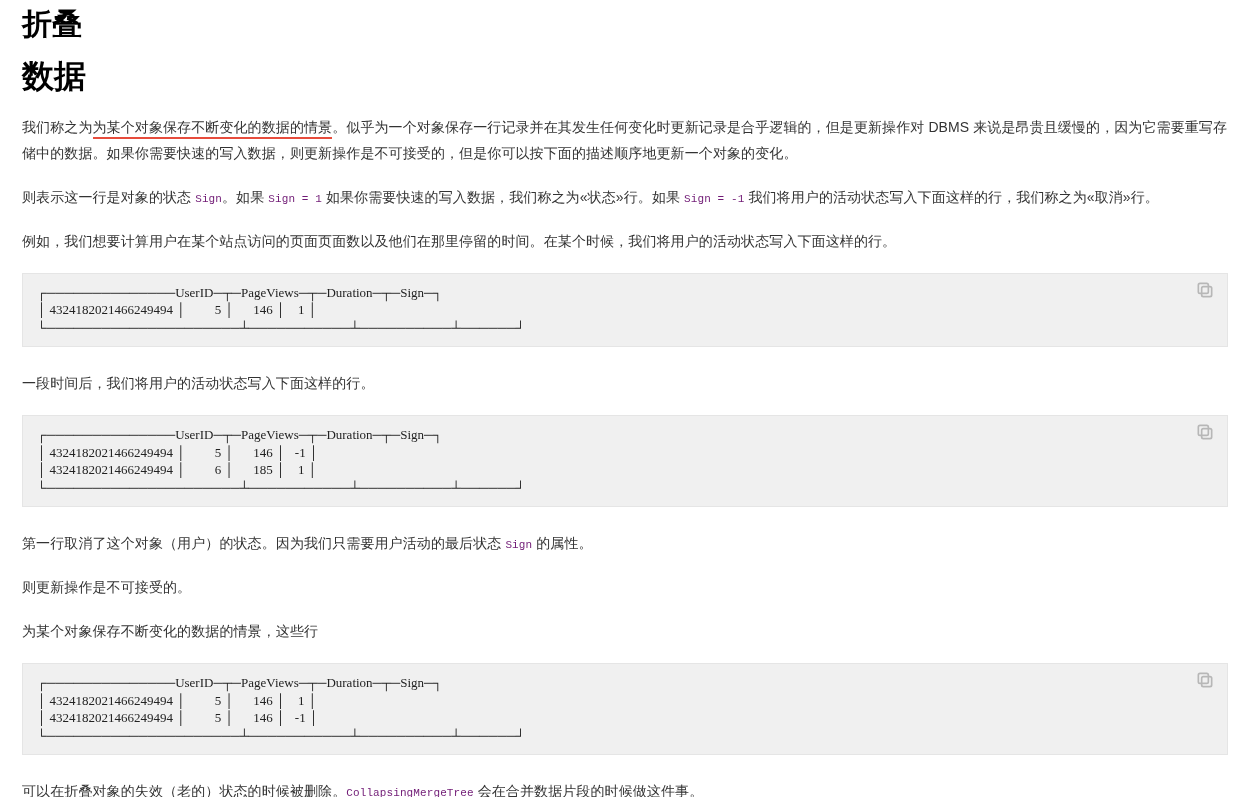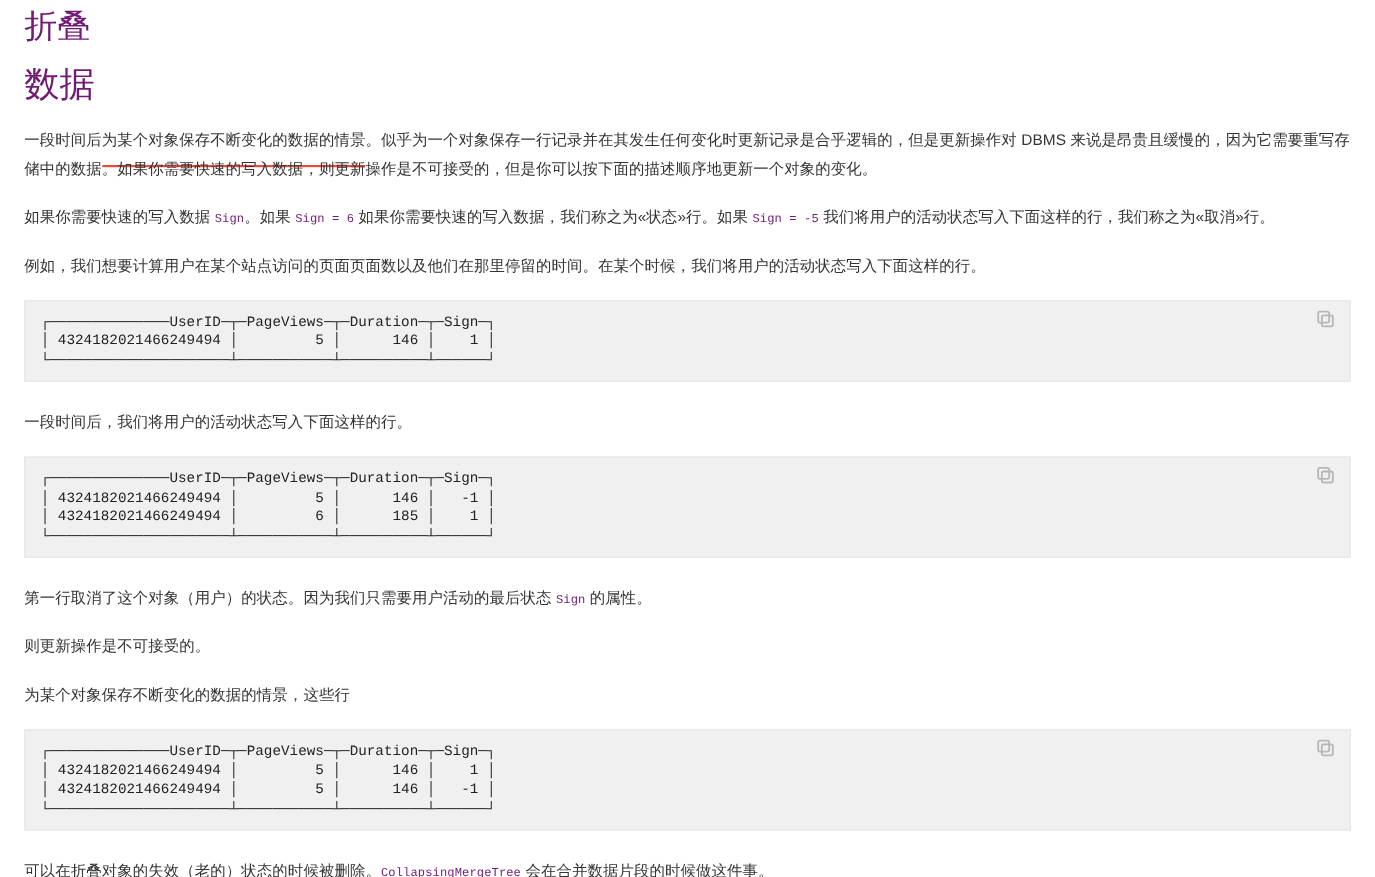--- a/index.html
+++ b/index.html
@@ -5,52 +5,52 @@
   * { box-sizing: border-box; }
   body {
     margin: 0;
     padding: 0 22px;
     font-family: "Helvetica Neue", Arial, "PingFang SC", "Microsoft YaHei", sans-serif;
     color: #333;
     background: #fff;
     font-size: 14px;
   }
   h2.sect {
-    font-weight: 400;
-    color: #701a75;
+    font-weight: 700;
+    color: #000000;
     margin: 8px 0 4px 0;
   }
   h2.sect.first { font-size: 30px; margin-top: 4px; }
   h2.sect.second { font-size: 32px; margin-top: 10px; margin-bottom: 16px; }
   p.body {
     line-height: 1.85;
     margin: 10px 0 18px 0;
     color: #333;
     letter-spacing: 0.1px;
   }
   .underline-red {
     border-bottom: 2px solid #e74c3c;
-    padding-bottom: 15px;
+    padding-bottom: 2px;
   }
   code.inline {
     font-family: Liberation Mono, monospace;
     font-size: 11px;
     background: none;
     color: #701a75;
   }
   .codeblock {
     position: relative;
     background: #f0f0f0;
     border: 1px solid #e5e5e5;
     padding: 10px 14px 10px 14px;
     margin: 12px 0 24px 0;
   }
   .codeblock pre {
     margin: 0;
-    font-family: Liberation Mono, monospace;
+    font-family: Liberation Serif, serif;
     font-size: 13px;
     line-height: 1.35;
     white-space: pre;
     color: #222;
     overflow-x: auto;
   }
   .copy-btn {
     position: absolute;
     top: 6px; right: 8px;
     width: 24px; height: 24px;
@@ -59,25 +59,25 @@
   }
   .copy-btn svg { width: 20px; height: 20px; display:block; }
 </style>
 </head>
 <body>
 
 <h2 class="sect first">折叠</h2>
 <h2 class="sect second">数据</h2>
 
 <p class="body">
-  <span>一段时间后</span><span class="underline-red">为某个对象保存不断变化的数据的情景</span><span>。似乎为一个对象保存一行记录并在其发生任何变化时更新记录是合乎逻辑的，但是更新操作对 DBMS 来说是昂贵且缓慢的，因为它需要重写存储中的数据。如果你需要快速的写入数据，则更新操作是不可接受的，但是你可以按下面的描述顺序地更新一个对象的变化。</span>
+  <span>我们称之为</span><span class="underline-red">为某个对象保存不断变化的数据的情景</span><span>。似乎为一个对象保存一行记录并在其发生任何变化时更新记录是合乎逻辑的，但是更新操作对 DBMS 来说是昂贵且缓慢的，因为它需要重写存储中的数据。如果你需要快速的写入数据，则更新操作是不可接受的，但是你可以按下面的描述顺序地更新一个对象的变化。</span>
 </p>
 
 <p class="body">
-  <span>如果你需要快速的写入数据 </span><code class="inline">Sign</code><span>。如果 </span><code class="inline">Sign = 6</code><span> 如果你需要快速的写入数据，我们称之为«状态»行。如果 </span><code class="inline">Sign = -5</code><span> 我们将用户的活动状态写入下面这样的行，我们称之为«取消»行。</span>
+  <span>则表示这一行是对象的状态 </span><code class="inline">Sign</code><span>。如果 </span><code class="inline">Sign = 1</code><span> 如果你需要快速的写入数据，我们称之为«状态»行。如果 </span><code class="inline">Sign = -1</code><span> 我们将用户的活动状态写入下面这样的行，我们称之为«取消»行。</span>
 </p>
 
 <p class="body">例如，我们想要计算用户在某个站点访问的页面页面数以及他们在那里停留的时间。在某个时候，我们将用户的活动状态写入下面这样的行。</p>
 
 <div class="codeblock">
   <div class="copy-btn">
     <svg viewBox="0 0 24 24" fill="none" stroke="currentColor" stroke-width="2">
       <rect x="8" y="8" width="12" height="12" rx="2"></rect>
       <rect x="4" y="4" width="12" height="12" rx="2"></rect>
     </svg>

